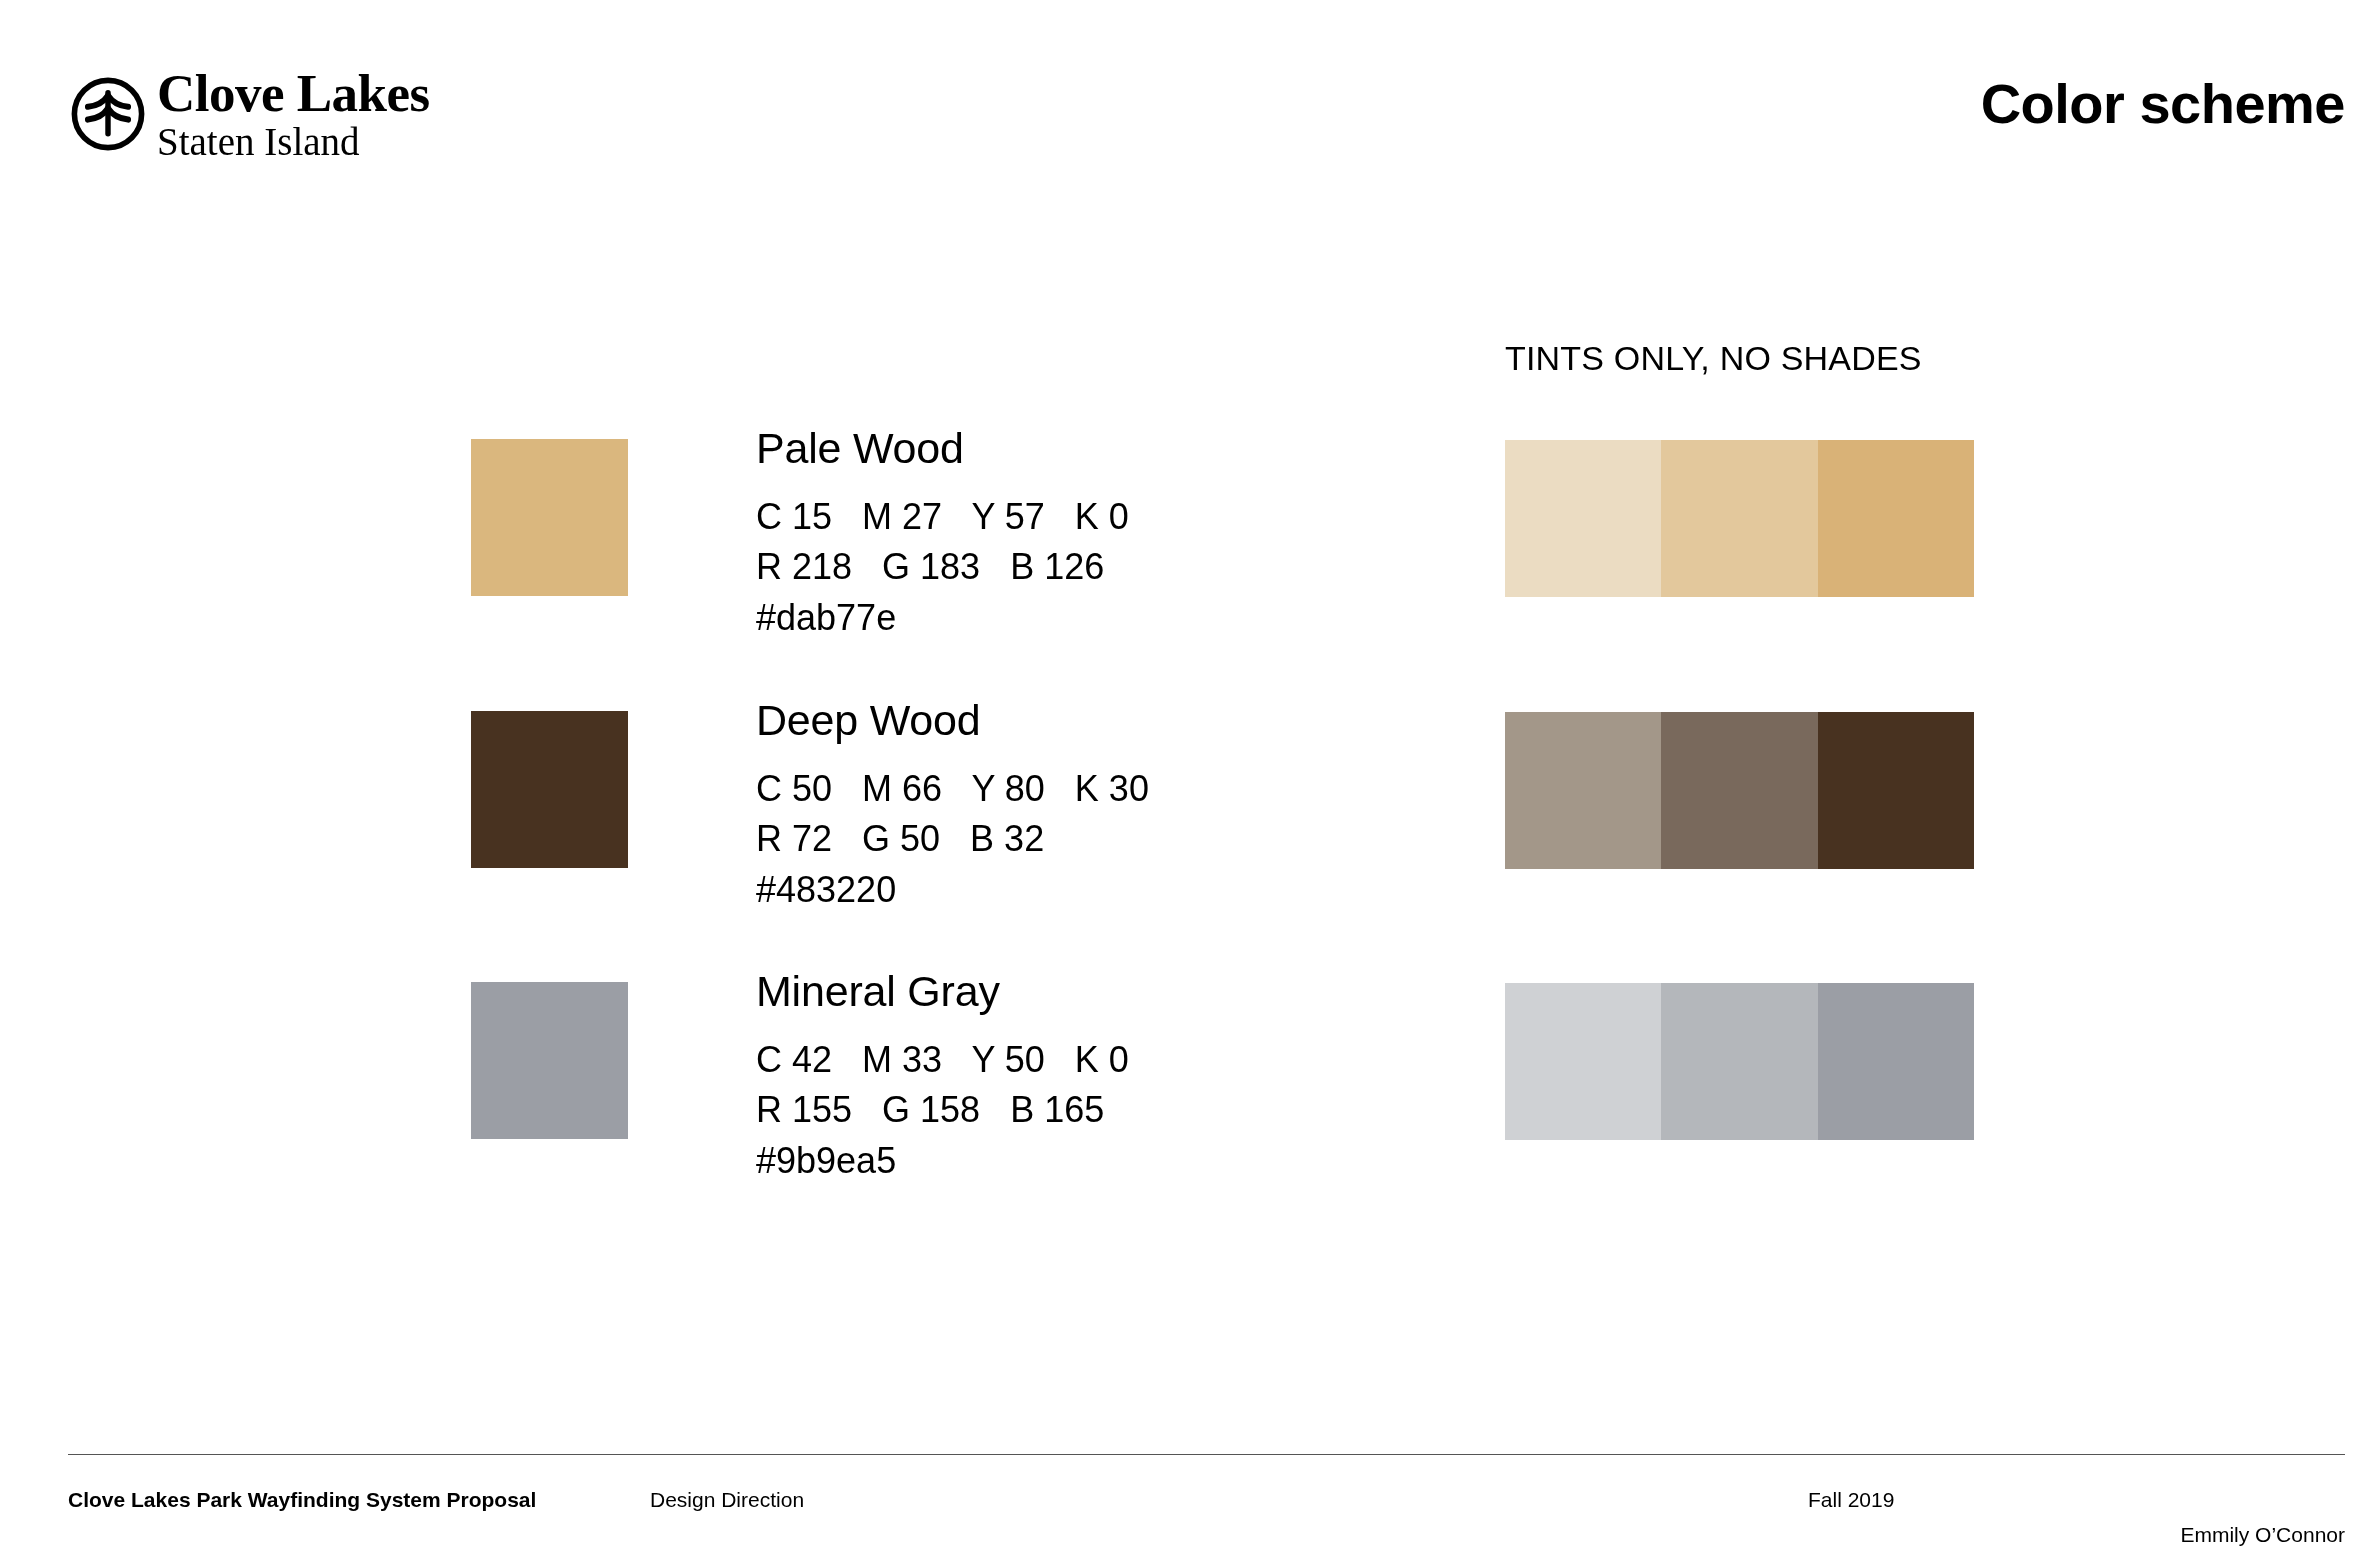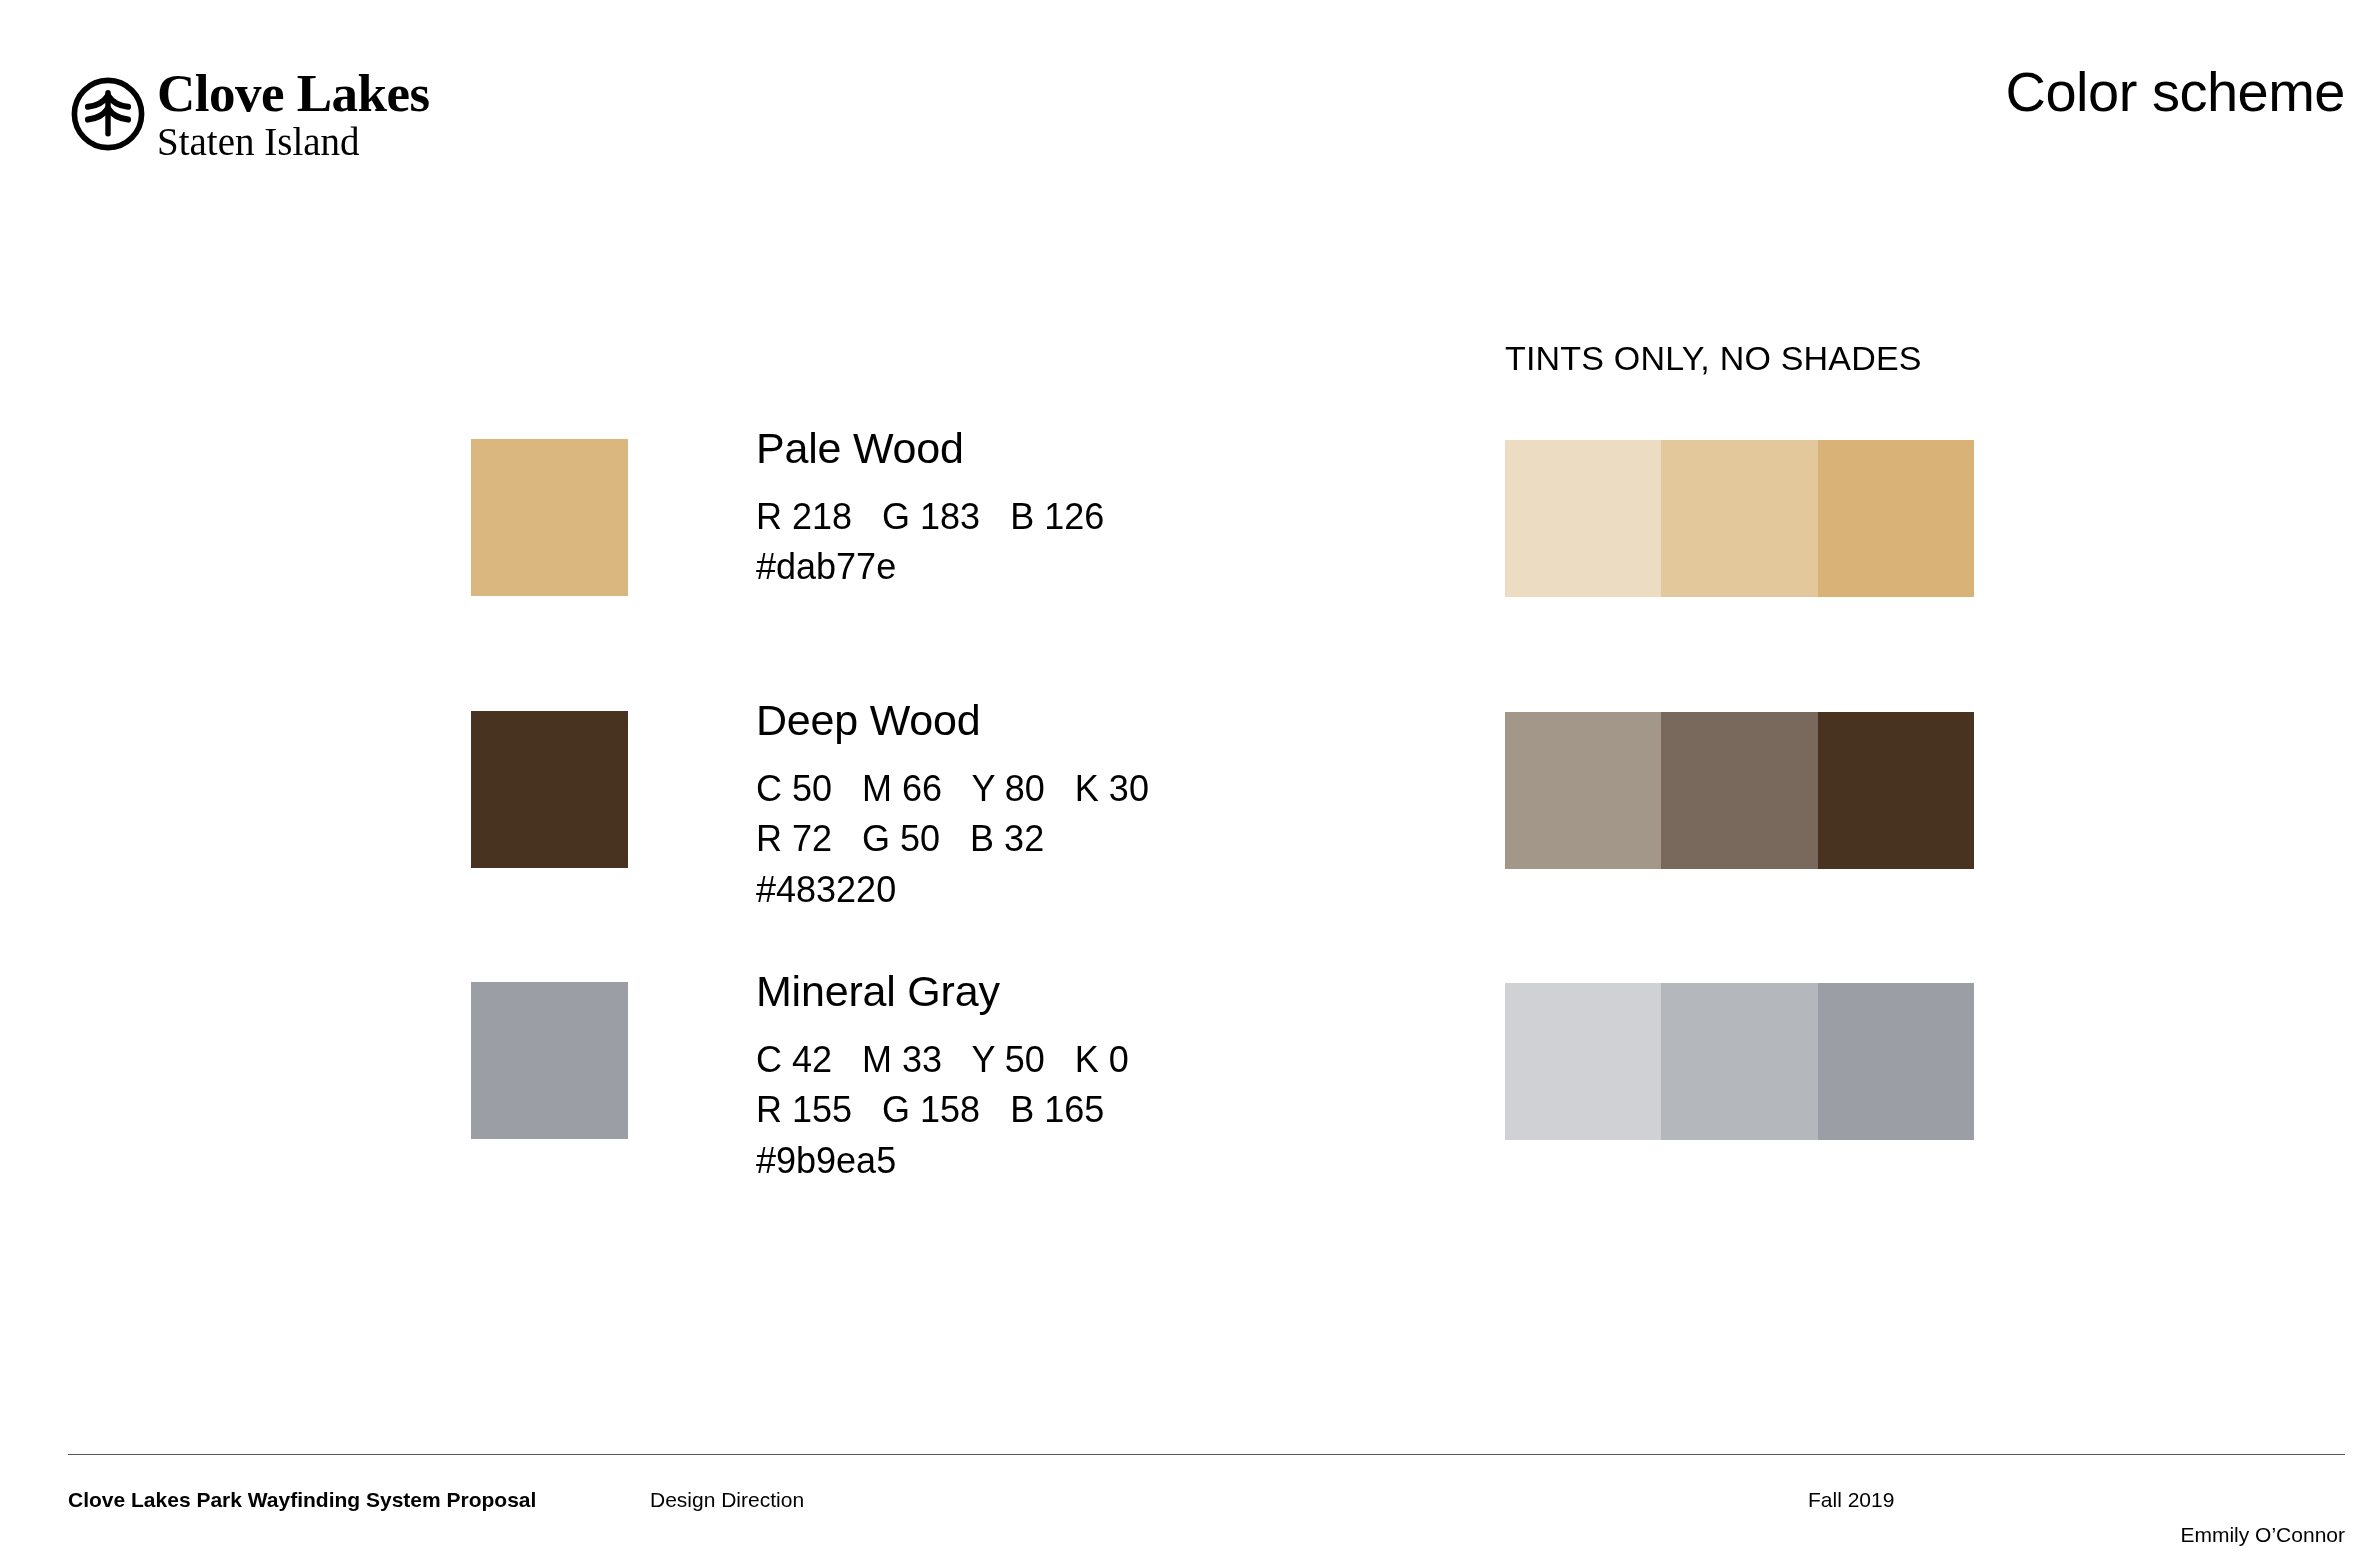--- a/index.html
+++ b/index.html
@@ -57,23 +57,23 @@
     font-size: 39px;
     line-height: 1.05;
     letter-spacing: 0px;
     padding-top: 2.8px;
     white-space: nowrap;
   }
 
   .page-title {
     position: absolute;
     right: 68px;
-    top: 59px;
+    top: 71px;
     font-size: 56px;
-    font-weight: normal;
+    font-weight: bold;
     letter-spacing: -0.5px;
     white-space: nowrap;
     text-align: right;
   }
 
   
   .tints-caption {
     position: absolute;
     left: 1505px;
     top: 339px;
@@ -207,20 +207,21 @@
 
   <div class="page-title">Color scheme</div>
 
   <div class="tints-caption">TINTS ONLY, NO SHADES</div>
 
   <div class="color-row row-0">
     <div class="swatch-chip" style="background-color: rgb(218, 183, 126);"></div>
     <div class="swatch-info">
       <div class="swatch-name">Pale Wood</div>
       <div class="swatch-specs">
+        <div class="spec-line">C 15   M 27   Y 57   K 0</div>
         <div class="spec-line">R 218   G 183   B 126</div>
         <div class="spec-line">#dab77e</div>
       </div>
     </div>
     <div class="tint-strip">
       <div class="tint-band" style="background-color: rgb(235, 220, 194);"></div>
       <div class="tint-band" style="background-color: rgb(227, 200, 156);"></div>
       <div class="tint-band" style="background-color: rgb(217, 178, 119);"></div>
     </div>
   </div>

